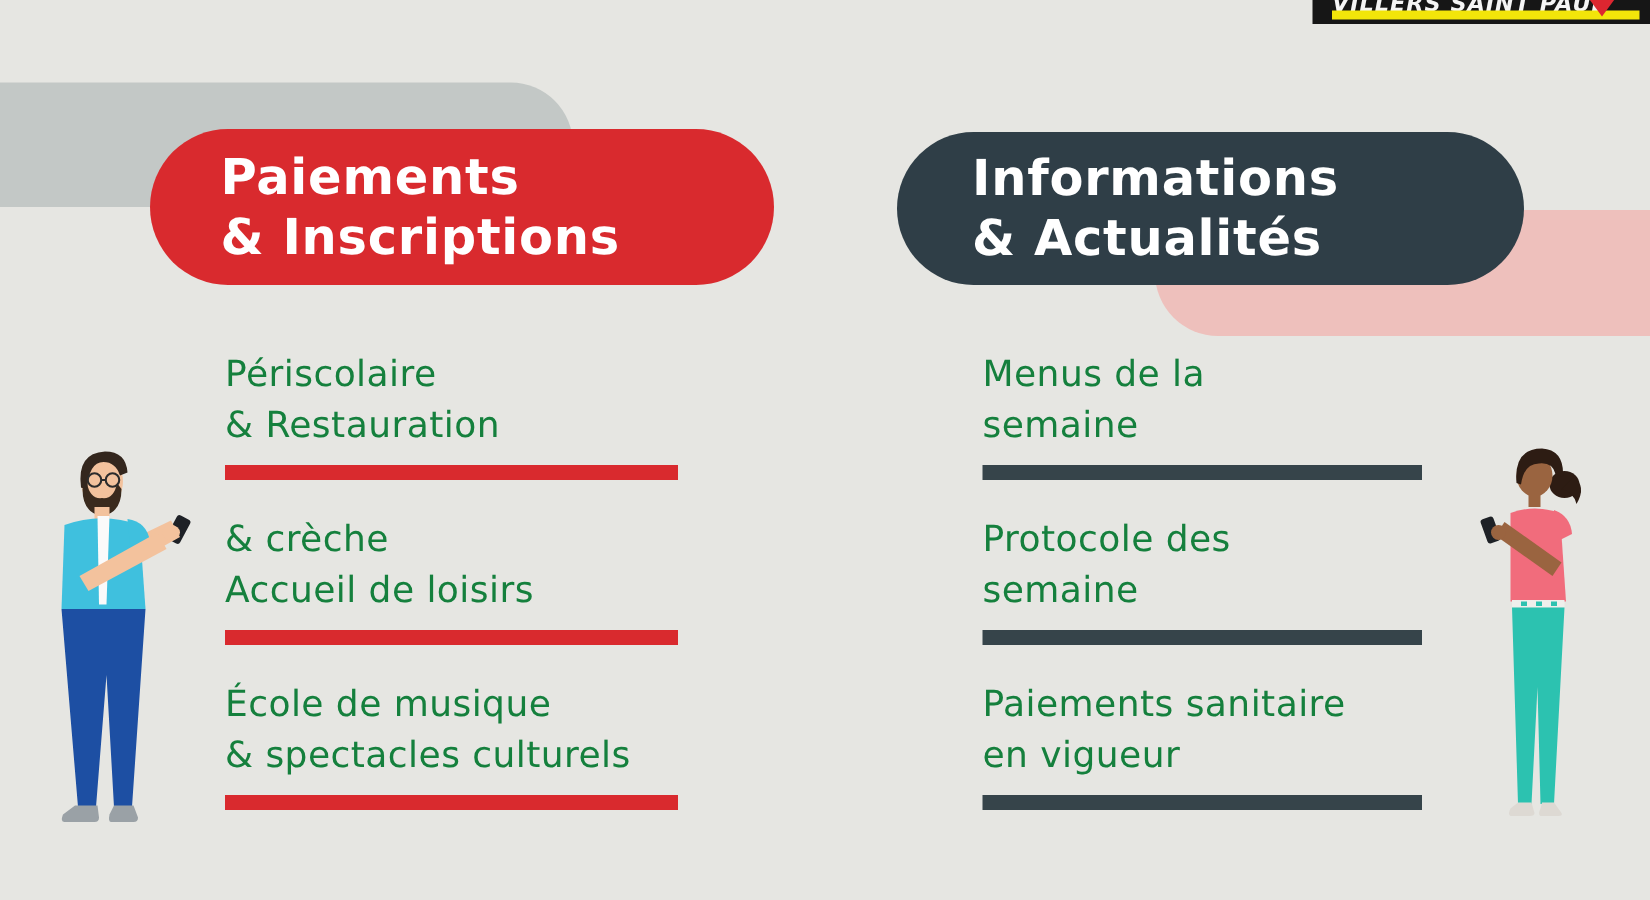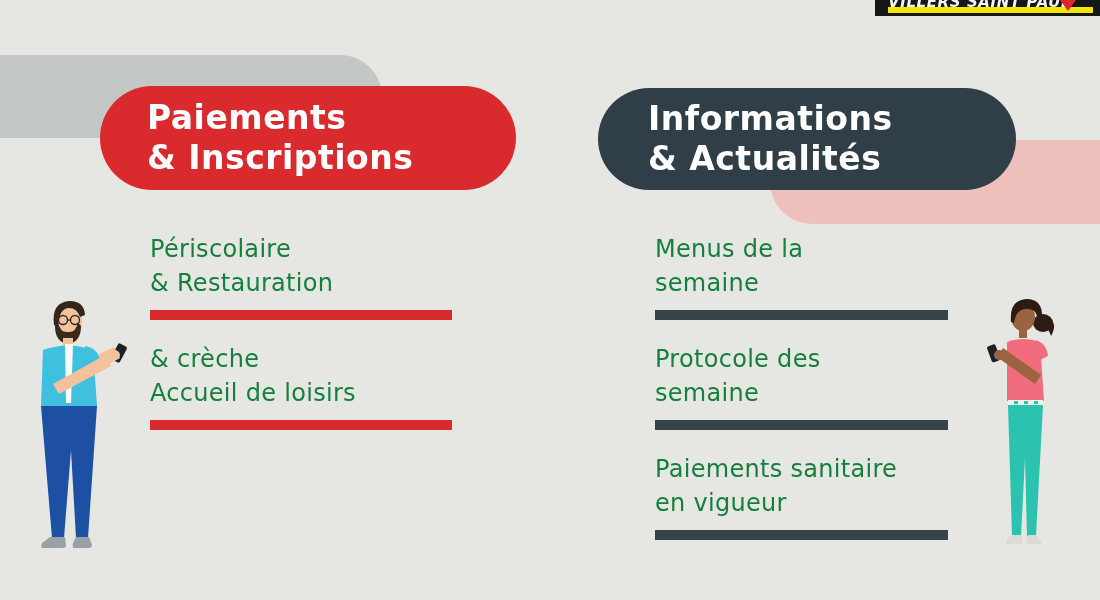--- a/index.html
+++ b/index.html
@@ -62,20 +62,25 @@
   </div>
 
   <div class="item col-left row-1">
     <div class="line">Périscolaire</div>
     <div class="line">&amp; Restauration</div>
     <div class="bar bar-red"></div>
   </div>
   <div class="item col-left row-2">
     <div class="line">&amp; crèche</div>
     <div class="line">Accueil de loisirs</div>
+    <div class="bar bar-red"></div>
+  </div>
+  <div class="item col-left row-3">
+    <div class="line">École de musique</div>
+    <div class="line">&amp; spectacles culturels</div>
     <div class="bar bar-red"></div>
   </div>
 
   <div class="item col-right row-1">
     <div class="line">Menus de la</div>
     <div class="line">semaine</div>
     <div class="bar bar-dark"></div>
   </div>
   <div class="item col-right row-2">
     <div class="line">Protocole des</div>

